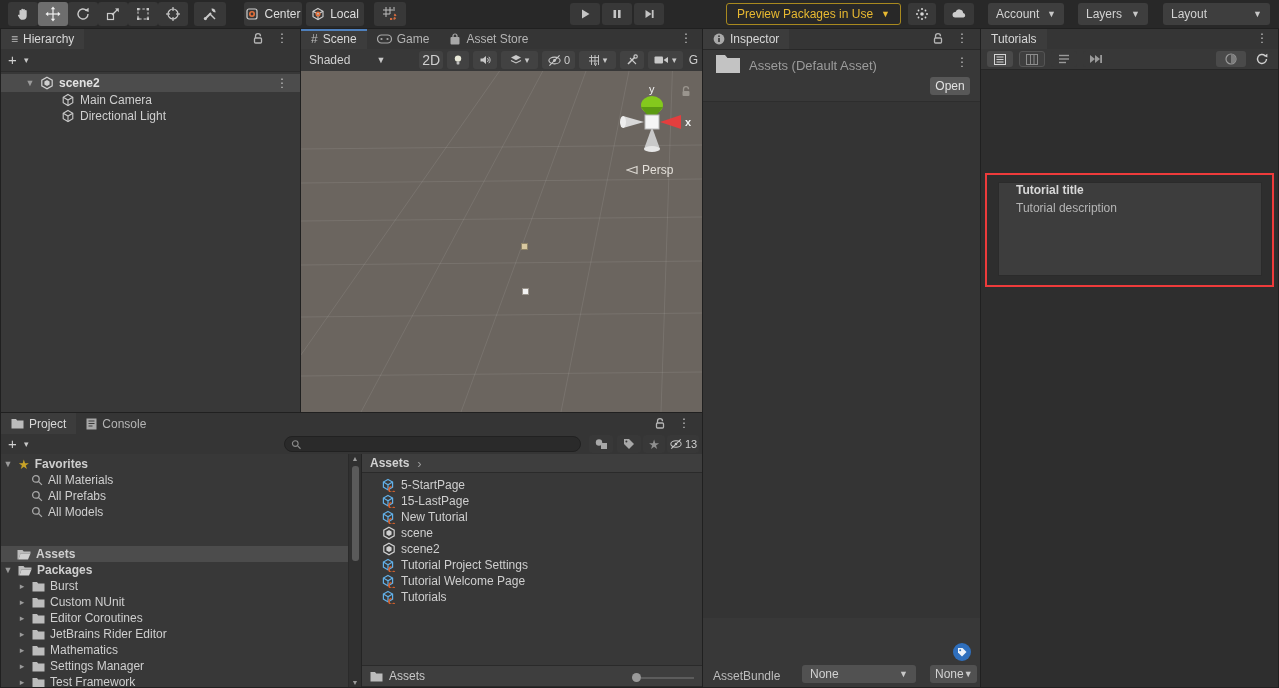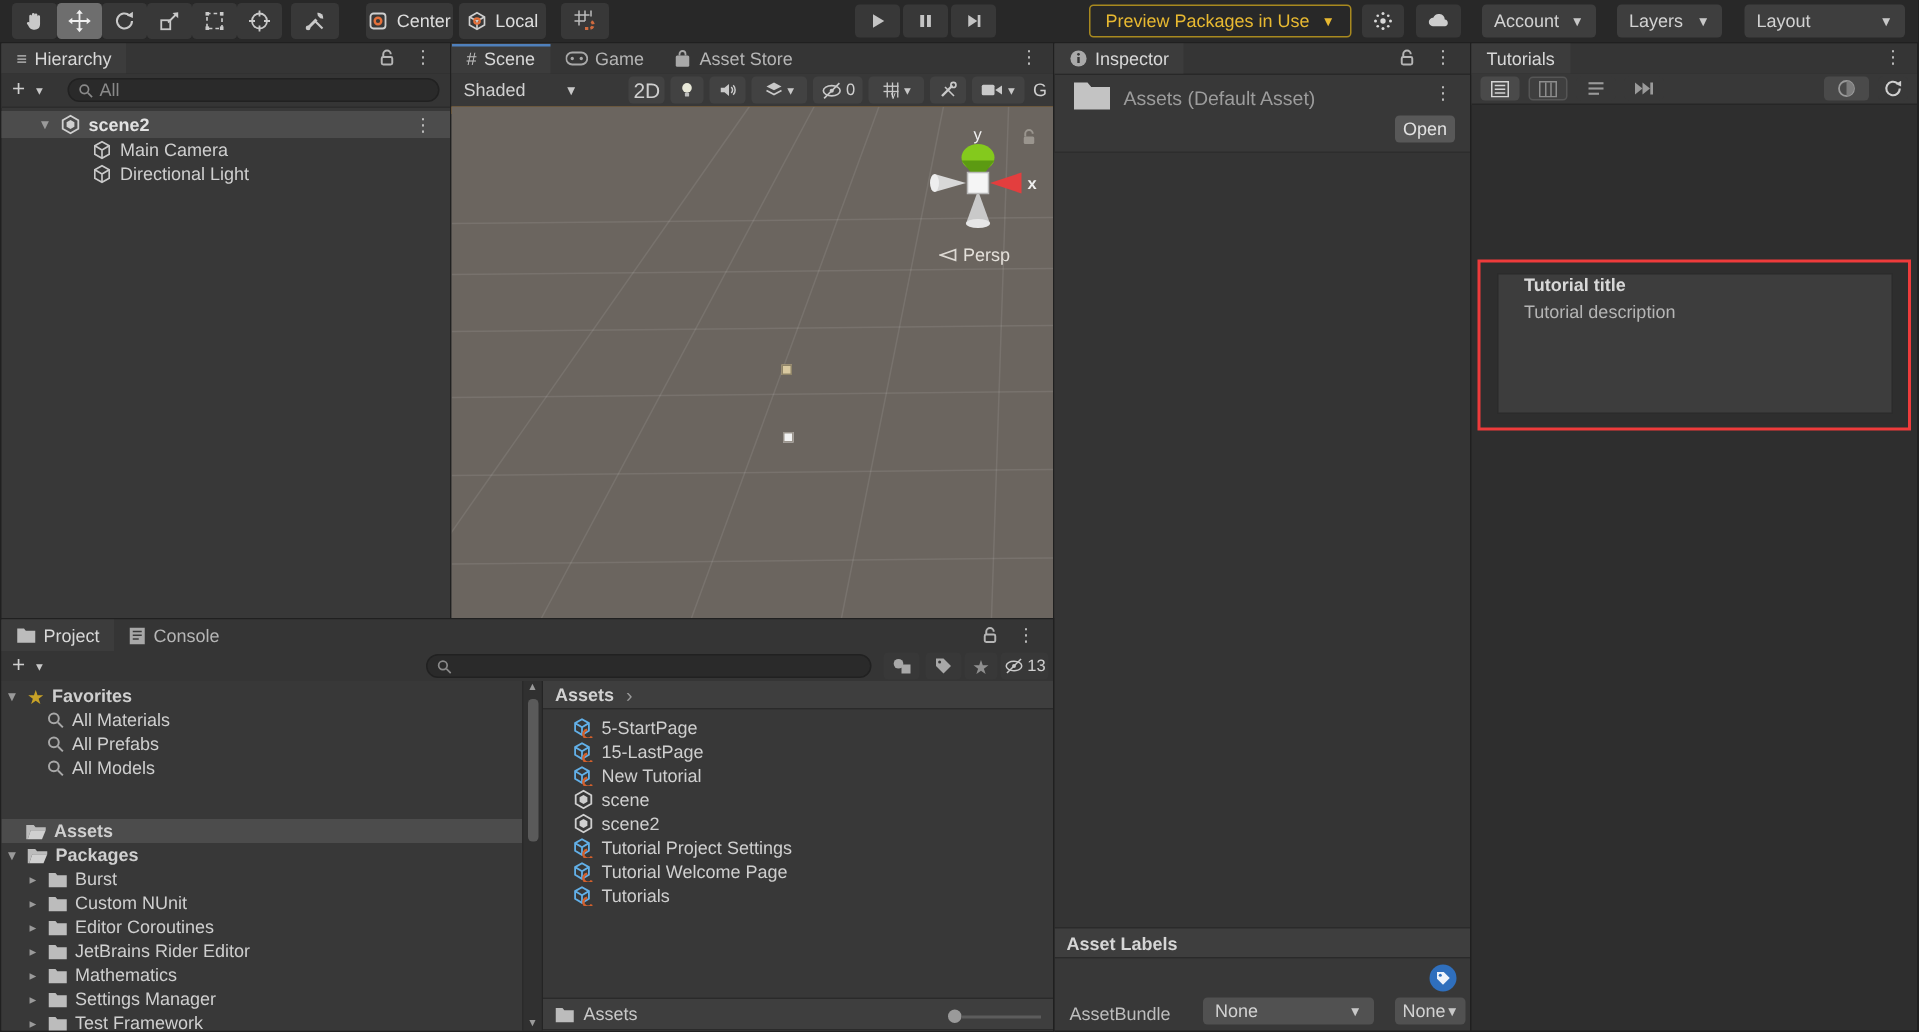--- a/index.html
+++ b/index.html
@@ -203,27 +203,20 @@
         <svg width="12" height="13" viewBox="0 0 12 13">
             <path d="M3.5 6V4.2a2.5 2.5 0 015 0" fill="none" stroke="#b5b5b5" stroke-width="1.3"></path>
             <rect x="2.5" y="6" width="7" height="5" rx="1" fill="none" stroke="#b5b5b5" stroke-width="1.3"></rect>
           </svg>
       </div>
       <div class="abs kebab" style="right:8px;top:3px;">⋮</div>
     </div>
     <div class="abs" style="left:0;top:20px;right:0;height:22px;background:#353535;border-bottom:1px solid #2c2c2c;">
       <span class="abs" style="left:7px;top:2px;font-size:15px;color:#cfcfcf;">+</span>
       <span class="abs caret" style="left:23px;top:7px;">▾</span>
-      <div class="abs searchpill" style="left:44px;top:3px;width:248px;">
-        <svg width="11" height="11" viewBox="0 0 11 11">
-            <circle cx="4.5" cy="4.5" r="3" fill="none" stroke="#8a8a8a" stroke-width="1.2"></circle>
-            <line x1="7" y1="7" x2="10" y2="10" stroke="#8a8a8a" stroke-width="1.2"></line>
-          </svg>
-        <input type="text" placeholder="All" style="">
-      </div>
     </div>
 
     <div class="abs row sel-row" style="left:0;top:45px;right:0;height:18px;">
       <span class="treecaret" style="margin-left:24px;">▼</span>
       <svg class="icon14" viewBox="0 0 14 14">
           <path d="M7 1.2l5.2 3v5.6L7 12.8 1.8 9.8V4.2z" fill="none" stroke="#cfcfcf" stroke-width="1.2"></path>
           <path d="M7 4l2.6 1.5v3L7 10 4.4 8.5v-3z" fill="#cfcfcf"></path>
         </svg>
       <span class="bold" style="color:#e2e2e2;">scene2</span>
       <span class="abs kebab" style="right:8px;">⋮</span>
@@ -410,23 +403,20 @@
         <path d="M1 2h9l2.5 3H25v15H1z" fill="#c3c3c3"></path>
       </svg>
     <span class="abs" style="left:46px;top:29px;font-size:13px;color:#9c9c9c;">Assets (Default Asset)</span>
     <div class="abs kebab" style="right:8px;top:27px;">⋮</div>
     <div class="abs toolbtn" style="right:10px;top:48px;width:40px;height:18px;background:#585858;">
       <span style="color:#e2e2e2;">Open</span>
     </div>
     <div class="abs" style="left:0;top:72px;right:0;height:1px;background:#2d2d2d;"></div>
     <div class="abs" style="left:0;top:73px;right:0;height:516px;background:#343434;"></div>
 
-    <div class="abs hdrbar" style="left:0;top:589px;right:0;height:21px;">
-      <span class="bold" style="color:#d6d6d6;">Asset Labels</span>
-    </div>
     <div class="abs" style="right:9px;top:614px;width:18px;height:18px;border-radius:9px;background:#2f6fbd;display:flex;align-items:center;justify-content:center;">
       <svg width="10" height="10" viewBox="0 0 10 10">
           <path d="M1 5.5V1h4.5L9.5 5 5 9.5z" fill="#eef3fa"></path>
           <circle cx="3.2" cy="3.2" r="1" fill="#2f6fbd"></circle>
         </svg>
     </div>
     <span class="abs" style="left:10px;top:640px;color:#bdbdbd;">AssetBundle</span>
     <div class="abs ddbtn" style="left:99px;top:636px;width:114px;height:18px;background:#515151;box-sizing:border-box;">
       <span>None</span>
       <span class="caret">▼</span>

